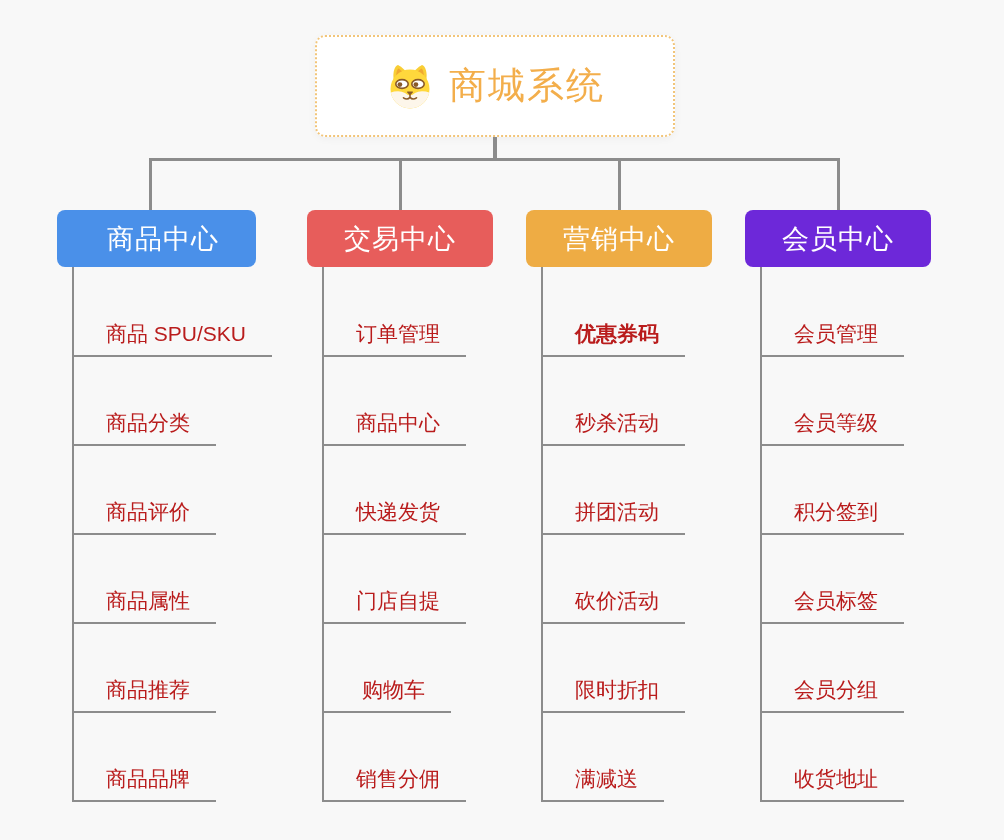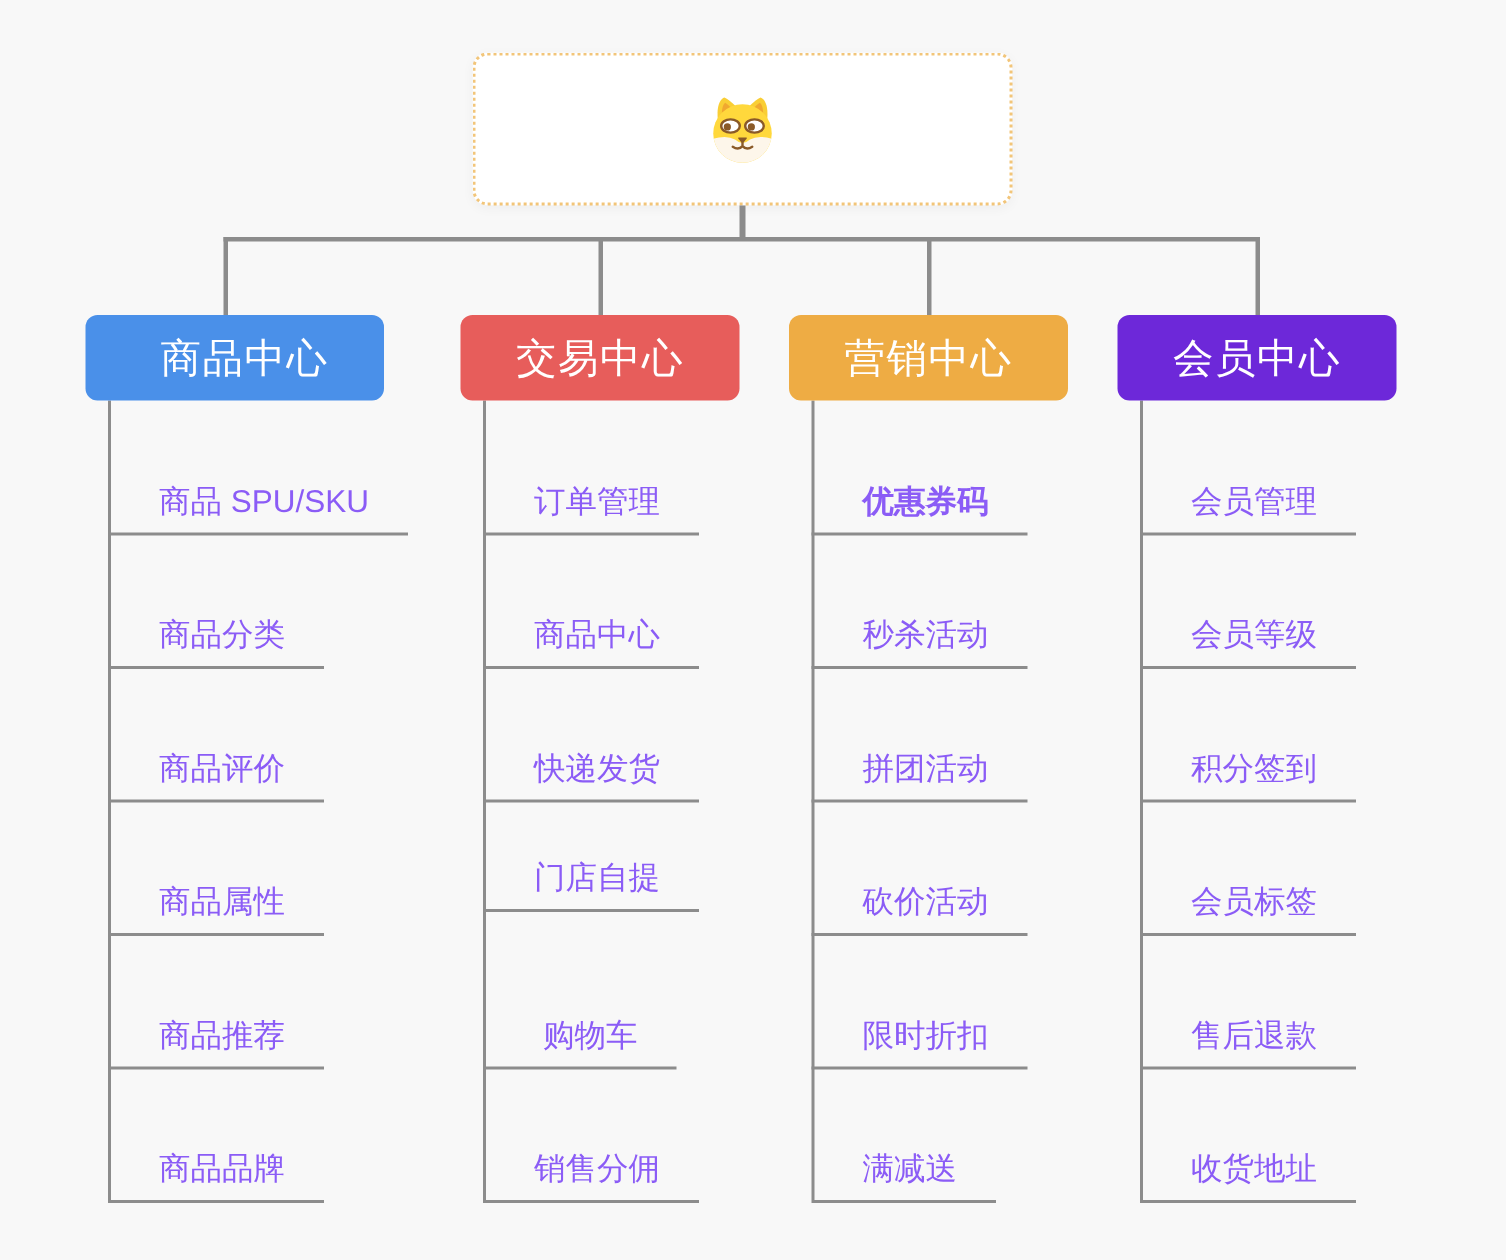--- a/index.html
+++ b/index.html
@@ -53,21 +53,21 @@
   
   .leaf {
     position: absolute;
     display: flex;
     align-items: flex-end;
     height: 40px;
     box-sizing: border-box;
     padding: 0 26px 7px 34px;
     border-bottom: 2px solid #8c8c8c;
     font-size: 21px;
-    color: #8b5cf6;
+    color: #b91c1c;
     white-space: nowrap;
     cursor: pointer;
   }
 </style>
 </head>
 <body>
 
 <div class="canvas">
 
   <div class="root-node">
@@ -87,20 +87,21 @@
           <path d="M4 30 Q14 26.5 20 30 Q25 34.5 30 30 Q36 26.5 46 30 L46 46 L4 46 Z" fill="#fdf6ea"></path>
         </g>
         <ellipse cx="17" cy="21" rx="6.2" ry="4.4" fill="#ffffff" stroke="#8a5a28" stroke-width="1.6"></ellipse>
         <ellipse cx="33" cy="21" rx="6.2" ry="4.4" fill="#ffffff" stroke="#8a5a28" stroke-width="1.6"></ellipse>
         <circle cx="14.9" cy="21.6" r="2.4" fill="#8a5a28"></circle>
         <circle cx="30.9" cy="21.6" r="2.4" fill="#8a5a28"></circle>
         <path d="M22.6 28.6 h4.8 q0.9 0 0.35 0.85 l-1.95 2.4 q-0.8 0.95 -1.6 0 l-1.95 -2.4 q-0.55 -0.85 0.35 -0.85 Z" fill="#8a5a28"></path>
         <path d="M25 32.2 v2.2 M25 34.4 q-2.8 3 -6.5 0.4 M25 34.4 q2.8 3 6.5 0.4" stroke="#8a5a28" stroke-width="1.6" fill="none" stroke-linecap="round"></path>
       </svg>
     </span>
+    <span class="root-label">商城系统</span>
   </div>
 
   <div id="connector-layer">
       <div class="line" style="left: 493px; top: 137px; width: 4px; height: 21px; background: rgb(140, 140, 140);"></div>
       <div class="line" style="left: 149px; top: 158px; width: 691px; height: 3px; background: rgb(140, 140, 140);"></div>
       <div class="line" style="left: 149px; top: 158px; width: 3px; height: 52px; background: rgb(140, 140, 140);"></div>
       <div class="line" style="left: 72px; top: 267px; width: 2px; height: 533px; background: rgb(140, 140, 140);"></div>
       <div class="line" style="left: 399px; top: 158px; width: 3px; height: 52px; background: rgb(140, 140, 140);"></div>
       <div class="line" style="left: 322px; top: 267px; width: 2px; height: 533px; background: rgb(140, 140, 140);"></div>
       <div class="line" style="left: 618px; top: 158px; width: 3px; height: 52px; background: rgb(140, 140, 140);"></div>
@@ -117,36 +118,36 @@
       <div class="leaf" style="left: 72px; top: 495px;">商品评价</div>
       <div class="leaf" style="left: 72px; top: 584px;">商品属性</div>
       <div class="leaf" style="left: 72px; top: 673px;">商品推荐</div>
       <div class="leaf" style="left: 72px; top: 762px;">商品品牌</div>
       <div class="branch-box" style="left: 307px; background: rgb(231, 93, 91);">
         <span class="branch-label">交易中心</span>
       </div>
       <div class="leaf" style="left: 322px; top: 317px;">订单管理</div>
       <div class="leaf" style="left: 322px; top: 406px;">商品中心</div>
       <div class="leaf" style="left: 322px; top: 495px;">快递发货</div>
-      <div class="leaf" style="left: 322px; top: 568px; text-align: center;">门店自提</div>
+      <div class="leaf" style="left: 322px; top: 584px; text-align: center;">门店自提</div>
       <div class="leaf" style="left: 322px; top: 673px; padding-left: 40px;">购物车</div>
       <div class="leaf" style="left: 322px; top: 762px;">销售分佣</div>
       <div class="branch-box" style="left: 526px; background: rgb(238, 172, 68);">
         <span class="branch-label">营销中心</span>
       </div>
       <div class="leaf" style="left: 541px; top: 317px; font-weight: bold;">优惠券码</div>
       <div class="leaf" style="left: 541px; top: 406px;">秒杀活动</div>
       <div class="leaf" style="left: 541px; top: 495px;">拼团活动</div>
       <div class="leaf" style="left: 541px; top: 584px;">砍价活动</div>
       <div class="leaf" style="left: 541px; top: 673px;">限时折扣</div>
       <div class="leaf" style="left: 541px; top: 762px;">满减送</div>
       <div class="branch-box" style="left: 745px; background: #6d28d9;">
         <span class="branch-label">会员中心</span>
       </div>
       <div class="leaf" style="left: 760px; top: 317px;">会员管理</div>
       <div class="leaf" style="left: 760px; top: 406px;">会员等级</div>
       <div class="leaf" style="left: 760px; top: 495px;">积分签到</div>
       <div class="leaf" style="left: 760px; top: 584px;">会员标签</div>
-      <div class="leaf" style="left: 760px; top: 673px;">售后退款</div>
+      <div class="leaf" style="left: 760px; top: 673px;">会员分组</div>
       <div class="leaf" style="left: 760px; top: 762px;">收货地址</div>
     </div>
 
 </div>
 
 </body></html>

